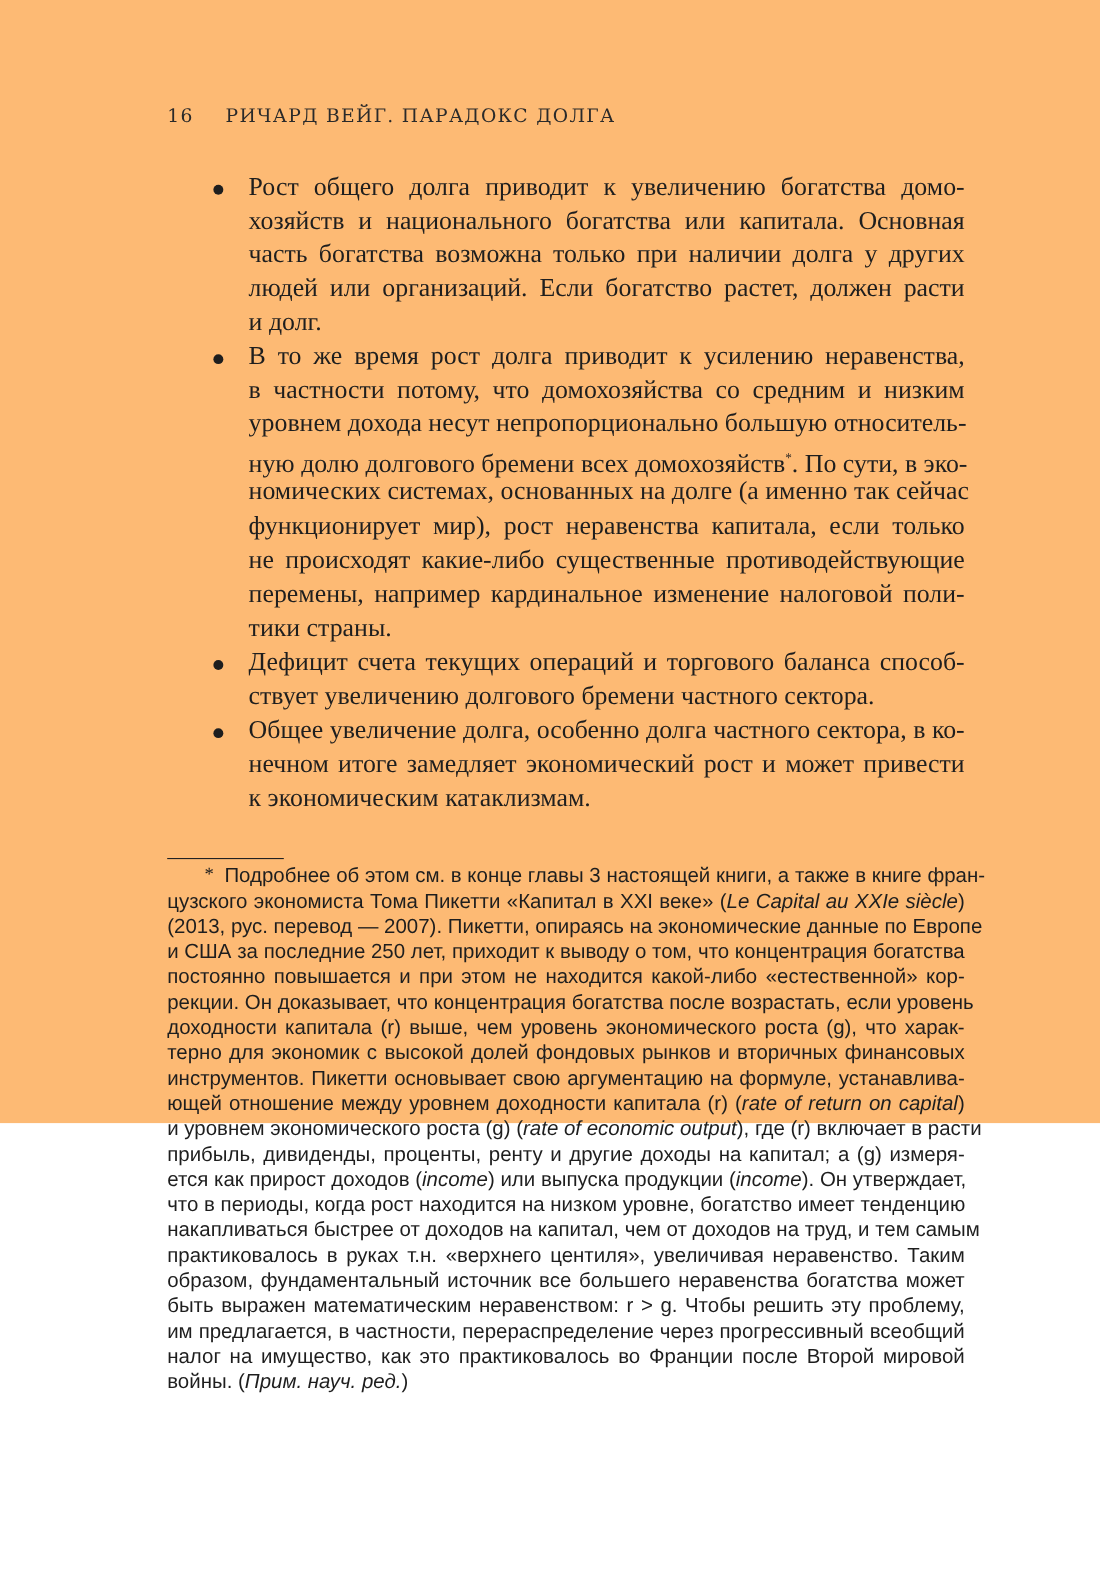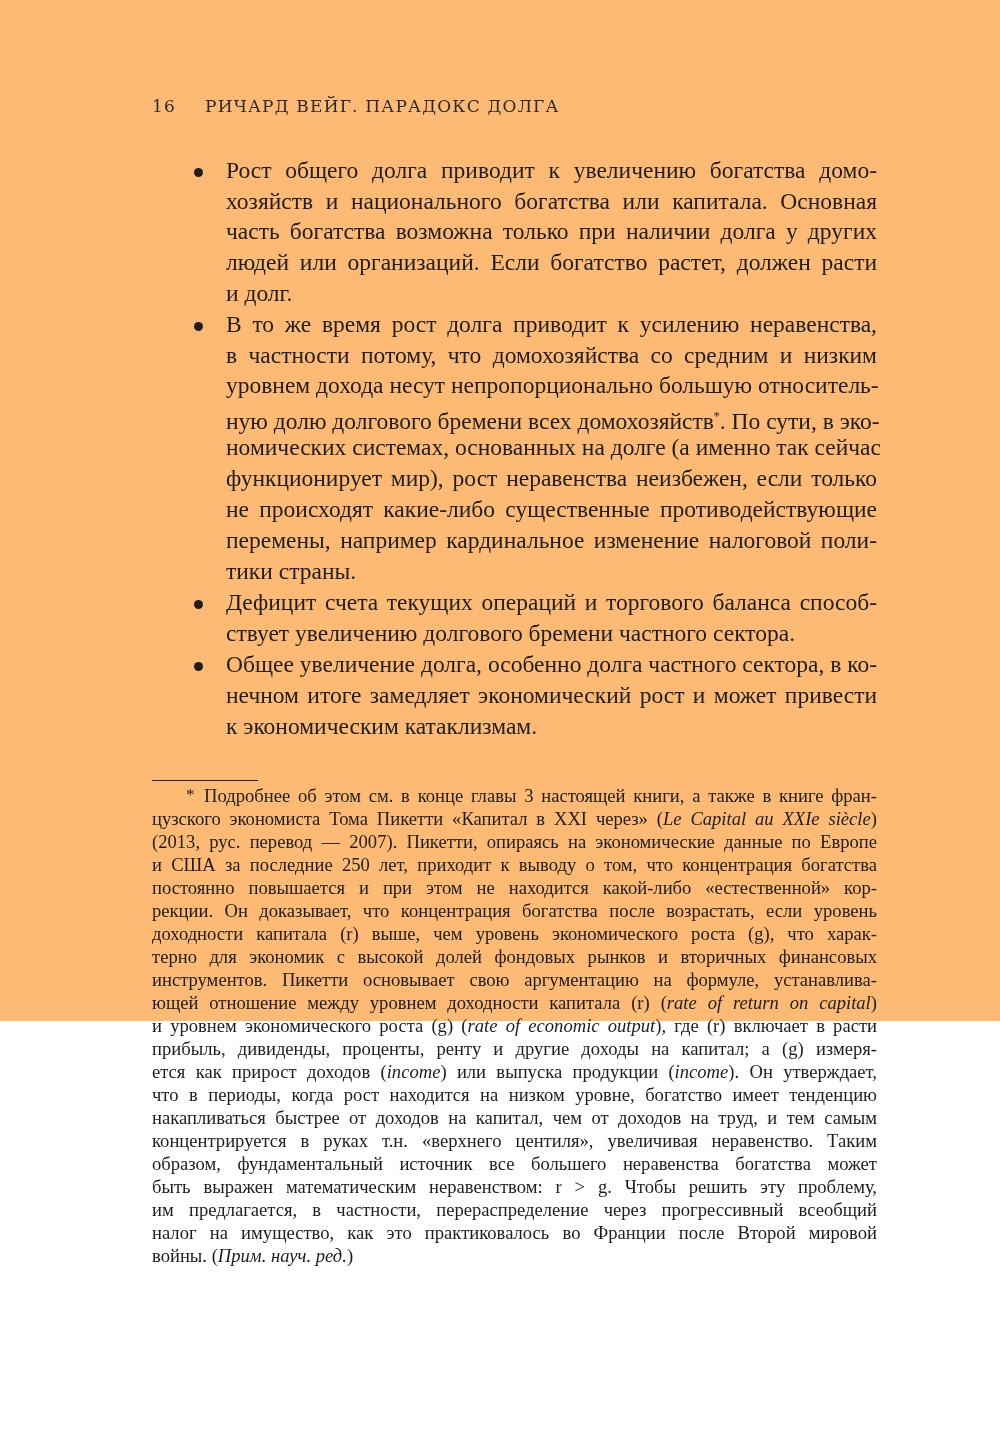--- a/index.html
+++ b/index.html
@@ -7,21 +7,21 @@
   .page { position: absolute; left: 0; top: 0; width: 1000px; height: 1021px; background: #fdba74; color: #1c1c1c; font-family: "DejaVu Serif", "Liberation Serif", serif; }
   .running-head { position: absolute; top: 96px; left: 152px; height: 26px; font-size: 17px; letter-spacing: 1.2px; color: #2a2a2a; white-space: nowrap; }
   .running-head .num { position: absolute; left: 0; top: 0; }
   .running-head .title { position: absolute; left: 53px; top: 0; }
   .bullets { position: absolute; left: 0; top: 0; }
   .line { position: absolute; white-space: nowrap; }
   .body-line { left: 226px; width: 651px; font-family: "Liberation Serif", "DejaVu Serif", serif; font-size: 23.5px; line-height: 30px; height: 30px; text-align: justify; text-align-last: justify; color: #1e1e1e; }
   .body-line.last { text-align-last: left; }
   .bullet-dot { position: absolute; left: 194px; width: 9px; height: 9px; border-radius: 50%; background: #1e1e1e; }
   .rule { position: absolute; left: 152px; top: 780px; width: 106px; height: 1px; background: #222; }
-  .fn-line { left: 152px; width: 725px; font-family: Liberation Serif, serif; font-size: 18.6px; line-height: 23px; height: 23px; text-align: justify; text-align-last: justify; color: #1e1e1e; }
+  .fn-line { left: 152px; width: 725px; font-family: Liberation Sans, sans-serif; font-size: 18.6px; line-height: 23px; height: 23px; text-align: justify; text-align-last: justify; color: #1e1e1e; }
   .fn-line.first { left: 204px; width: 673px; }
   .fn-line.last { text-align-last: left; }
   .fn-star { position: absolute; left: 186px; top: 785px; font-family: "Liberation Serif", serif; font-size: 17px; }
   .sup { font-size: 12px; vertical-align: 9px; }
   i { font-style: italic; }
 </style>
 </head>
 <body>
 
 <div class="page">
@@ -39,55 +39,55 @@
     <div class="line body-line" style="top:216px">часть богатства возможна только при наличии долга у других</div>
     <div class="line body-line" style="top:247px">людей или организаций. Если богатство растет, должен расти</div>
     <div class="line body-line last" style="top:278px">и долг.</div>
 
     <div class="bullet-dot" style="top:322px"></div>
     <div class="line body-line" style="top:309px">В то же время рост долга приводит к усилению неравенства,</div>
     <div class="line body-line" style="top:340px">в частности потому, что домохозяйства со средним и низким</div>
     <div class="line body-line" style="top:370px">уровнем дохода несут непропорционально большую относитель-</div>
     <div class="line body-line" style="top:401px"><span>ную долю долгового бремени всех домохозяйств</span><span class="sup">*</span><span>. По сути, в эко-</span></div>
     <div class="line body-line" style="top:432px">номических системах, основанных на долге (а именно так сейчас</div>
-    <div class="line body-line" style="top:463px">функционирует мир), рост неравенства неизбежен, если только</div>
+    <div class="line body-line" style="top:463px">функционирует мир), рост неравенства капитала, если только</div>
     <div class="line body-line" style="top:494px">не происходят какие-либо существенные противодействующие</div>
     <div class="line body-line" style="top:525px">перемены, например кардинальное изменение налоговой поли-</div>
     <div class="line body-line last" style="top:556px">тики страны.</div>
 
     <div class="bullet-dot" style="top:600px"></div>
     <div class="line body-line" style="top:587px">Дефицит счета текущих операций и торгового баланса способ-</div>
     <div class="line body-line last" style="top:618px">ствует увеличению долгового бремени частного сектора.</div>
 
     <div class="bullet-dot" style="top:662px"></div>
     <div class="line body-line" style="top:649px">Общее увеличение долга, особенно долга частного сектора, в ко-</div>
     <div class="line body-line" style="top:680px">нечном итоге замедляет экономический рост и может привести</div>
     <div class="line body-line last" style="top:711px">к экономическим катаклизмам.</div>
   </div>
 
   <div class="rule"></div>
 
   <div>
     <span class="fn-star">*</span>
     <div class="line fn-line first" style="top:784px">Подробнее об этом см. в конце главы 3 настоящей книги, а также в книге фран-</div>
-    <div class="line fn-line" style="top:807px"><span>цузского экономиста Тома Пикетти «Капитал в XXI через» (</span><i>Le Capital au XXIe siècle</i><span>)</span></div>
+    <div class="line fn-line" style="top:807px"><span>цузского экономиста Тома Пикетти «Капитал в XXI веке» (</span><i>Le Capital au XXIe siècle</i><span>)</span></div>
     <div class="line fn-line" style="top:830px">(2013, рус. перевод — 2007). Пикетти, опираясь на экономические данные по Европе</div>
     <div class="line fn-line" style="top:853px">и США за последние 250 лет, приходит к выводу о том, что концентрация богатства</div>
     <div class="line fn-line" style="top:876px">постоянно повышается и при этом не находится какой-либо «естественной» кор-</div>
     <div class="line fn-line" style="top:899px">рекции. Он доказывает, что концентрация богатства после возрастать, если уровень</div>
     <div class="line fn-line" style="top:922px">доходности капитала (r) выше, чем уровень экономического роста (g), что харак-</div>
     <div class="line fn-line" style="top:945px">терно для экономик с высокой долей фондовых рынков и вторичных финансовых</div>
     <div class="line fn-line" style="top:968px">инструментов. Пикетти основывает свою аргументацию на формуле, устанавлива-</div>
     <div class="line fn-line" style="top:991px"><span>ющей отношение между уровнем доходности капитала (r) (</span><i>rate of return on capital</i><span>)</span></div>
     <div class="line fn-line" style="top:1014px"><span>и уровнем экономического роста (g) (</span><i>rate of economic output</i><span>), где (r) включает в расти</span></div>
     <div class="line fn-line" style="top:1037px">прибыль, дивиденды, проценты, ренту и другие доходы на капитал; а (g) измеря-</div>
     <div class="line fn-line" style="top:1060px"><span>ется как прирост доходов (</span><i>income</i><span>) или выпуска продукции (</span><i>income</i><span>). Он утверждает,</span></div>
     <div class="line fn-line" style="top:1083px">что в периоды, когда рост находится на низком уровне, богатство имеет тенденцию</div>
     <div class="line fn-line" style="top:1106px">накапливаться быстрее от доходов на капитал, чем от доходов на труд, и тем самым</div>
-    <div class="line fn-line" style="top:1129px">концентрируется в руках т.н. «верхнего центиля», увеличивая неравенство. Таким</div>
+    <div class="line fn-line" style="top:1129px">практиковалось в руках т.н. «верхнего центиля», увеличивая неравенство. Таким</div>
     <div class="line fn-line" style="top:1152px">образом, фундаментальный источник все большего неравенства богатства может</div>
     <div class="line fn-line" style="top:1175px">быть выражен математическим неравенством: r &gt; g. Чтобы решить эту проблему,</div>
     <div class="line fn-line" style="top:1198px">им предлагается, в частности, перераспределение через прогрессивный всеобщий</div>
     <div class="line fn-line" style="top:1221px">налог на имущество, как это практиковалось во Франции после Второй мировой</div>
     <div class="line fn-line last" style="top:1244px"><span>войны. (</span><i>Прим. науч. ред.</i><span>)</span></div>
   </div>
 
 </div>
 
 </body></html>

